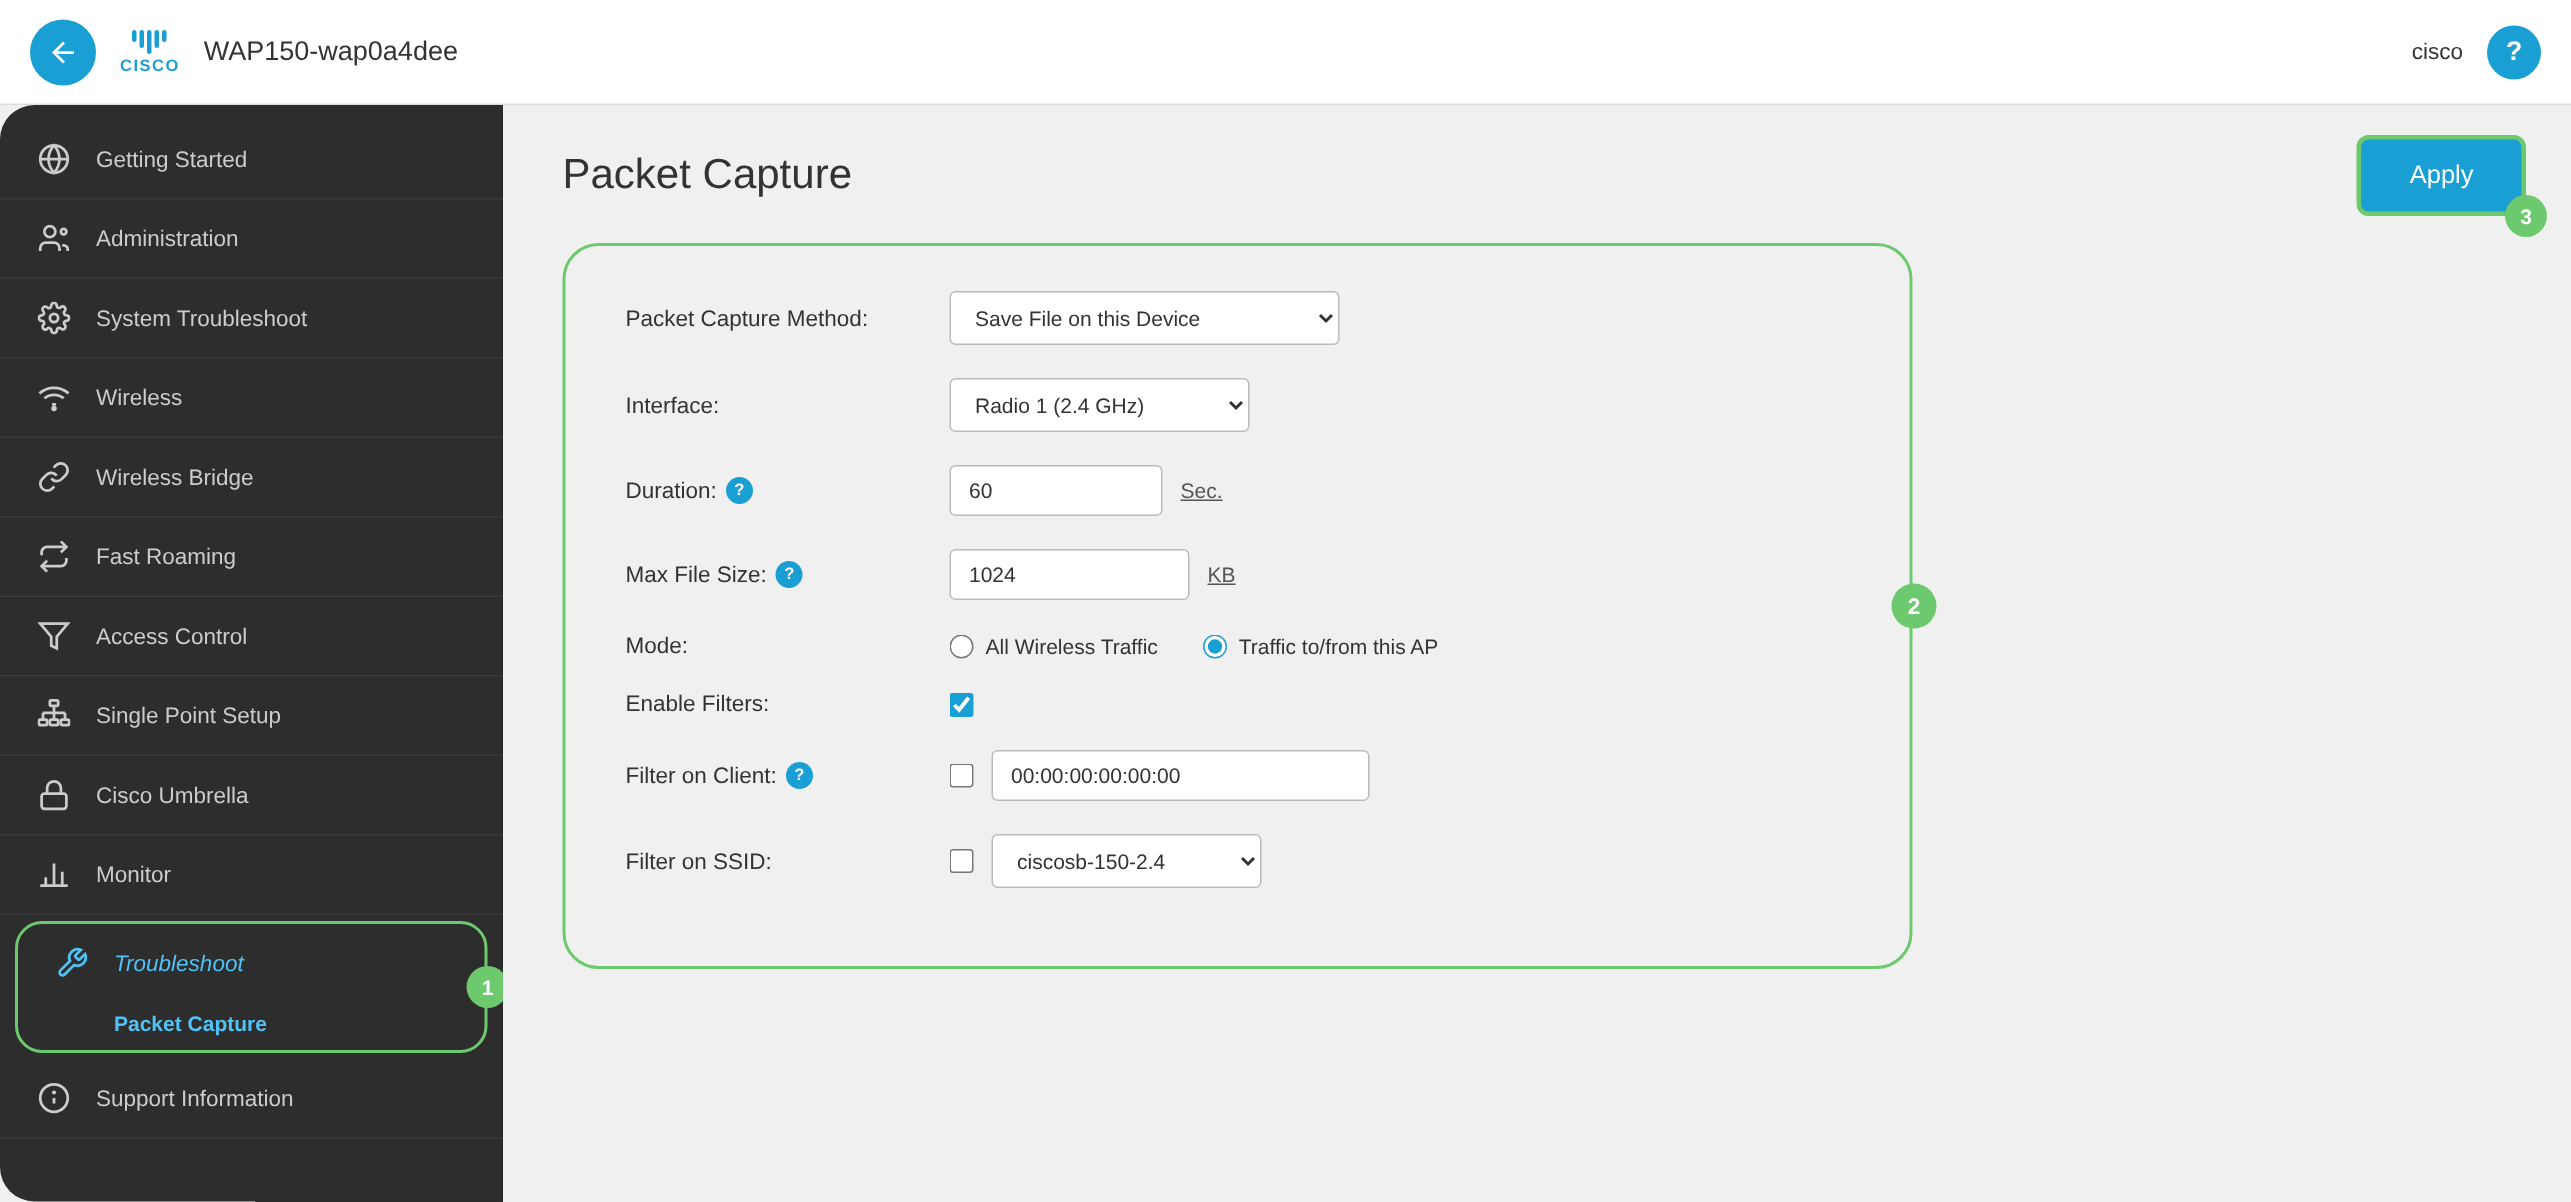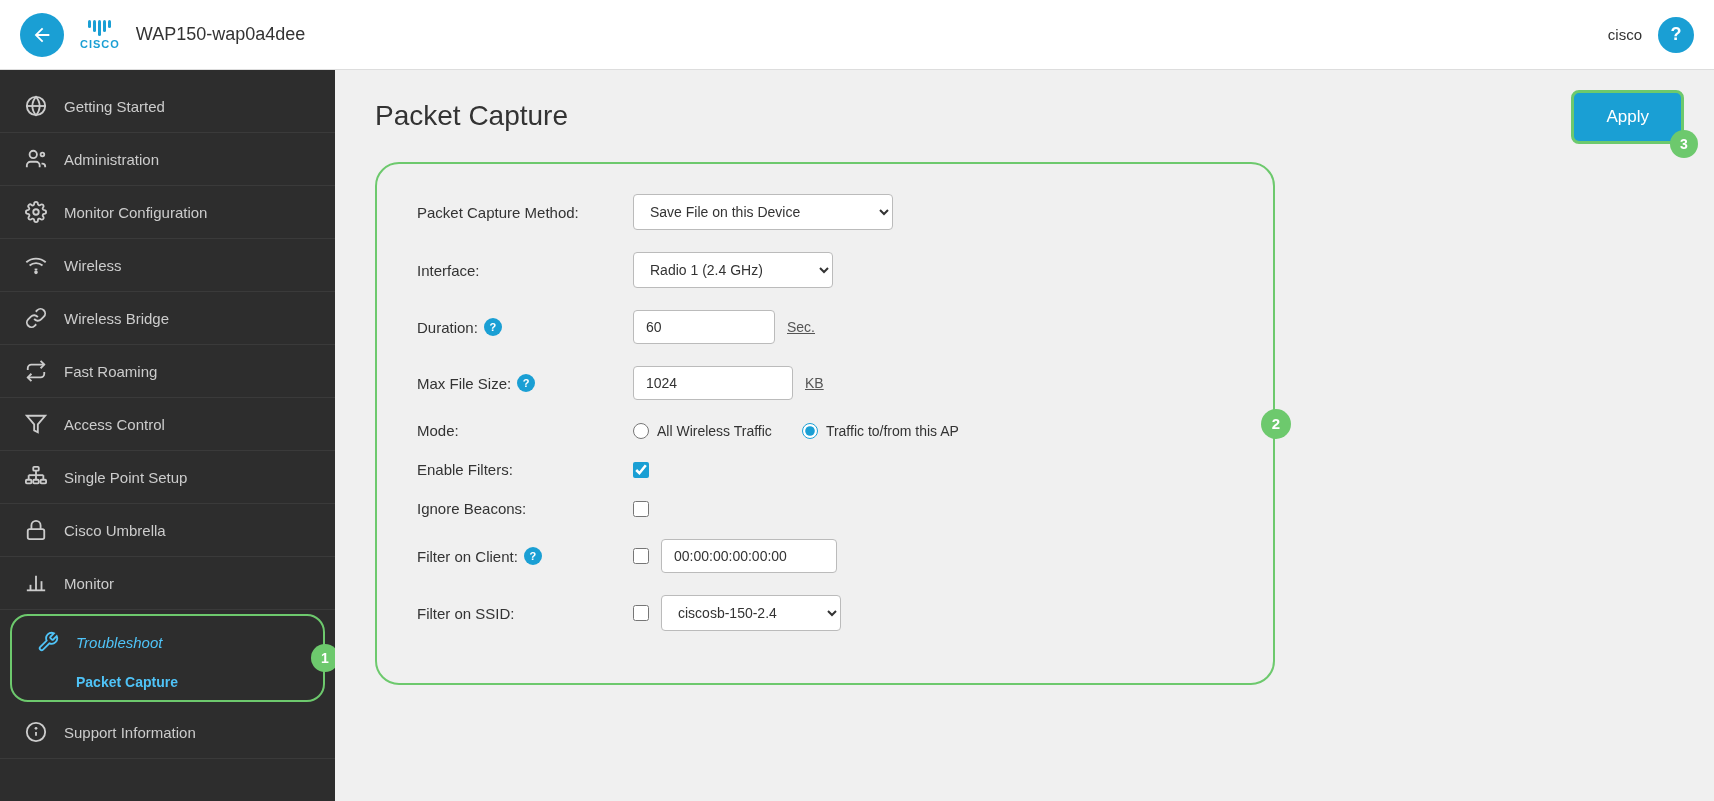--- a/index.html
+++ b/index.html
@@ -40,21 +40,21 @@
     .device-name { font-size: 18px; color: #333; font-weight: 500; margin-left: 4px; }
     .header-right { margin-left: auto; display: flex; align-items: center; gap: 16px; }
     .header-user { font-size: 15px; color: #333; }
     .header-help {
       width: 36px; height: 36px; background: #1a9fd4; border-radius: 50%;
       display: flex; align-items: center; justify-content: center;
       color: white; font-weight: bold; font-size: 18px; cursor: pointer;
     }
 
     
-    .main-layout { display: flex; flex: 1; overflow: hidden; }
+    .main-layout { display: flex; flex: 1; overflow: hidden; border-radius: 23px; }
 
     
     .sidebar {
       width: 335px;
       background: #2d2d2d;
       flex-shrink: 0;
       overflow-y: auto;
       padding: 10px 0;
     }
     .sidebar-item {
@@ -173,21 +173,21 @@
     
     .radio-group { display: flex; align-items: center; gap: 30px; }
     .radio-item { display: flex; align-items: center; gap: 8px; font-size: 14px; color: #333; }
     input[type="radio"] { width: 16px; height: 16px; cursor: pointer; accent-color: #1a9fd4; }
 
     
     input[type="checkbox"] { width: 16px; height: 16px; cursor: pointer; accent-color: #1a9fd4; }
     .checked-blue { accent-color: #1a9fd4; }
 
     
-    .mac-input { width: 176px; background: #eee; }
+    .mac-input { width: 252px; background: #eee; }
 
     
     .ssid-select { width: 180px; }
 
     
     .help-icon {
       width: 18px; height: 18px;
       background: #1a9fd4;
       border-radius: 50%;
       display: inline-flex; align-items: center; justify-content: center;
@@ -248,21 +248,21 @@
       <span>Administration</span>
     </div>
 
     <div class="sidebar-item">
       <span class="sidebar-item-icon">
         <svg width="22" height="22" fill="none" stroke="#ccc" stroke-width="2" viewBox="0 0 24 24">
           <circle cx="12" cy="12" r="3"></circle>
           <path d="M19.4 15a1.65 1.65 0 0 0 .33 1.82l.06.06a2 2 0 1 1-2.83 2.83l-.06-.06a1.65 1.65 0 0 0-1.82-.33 1.65 1.65 0 0 0-1 1.51V21a2 2 0 0 1-4 0v-.09A1.65 1.65 0 0 0 9 19.4a1.65 1.65 0 0 0-1.82.33l-.06.06a2 2 0 1 1-2.83-2.83l.06-.06A1.65 1.65 0 0 0 4.68 15a1.65 1.65 0 0 0-1.51-1H3a2 2 0 0 1 0-4h.09A1.65 1.65 0 0 0 4.6 9a1.65 1.65 0 0 0-.33-1.82l-.06-.06a2 2 0 1 1 2.83-2.83l.06.06A1.65 1.65 0 0 0 9 4.68a1.65 1.65 0 0 0 1-1.51V3a2 2 0 0 1 4 0v.09a1.65 1.65 0 0 0 1 1.51 1.65 1.65 0 0 0 1.82-.33l.06-.06a2 2 0 1 1 2.83 2.83l-.06.06A1.65 1.65 0 0 0 19.4 9a1.65 1.65 0 0 0 1.51 1H21a2 2 0 0 1 0 4h-.09a1.65 1.65 0 0 0-1.51 1z"></path>
         </svg>
       </span>
-      <span>Monitor Configuration</span>
+      <span>System Troubleshoot</span>
     </div>
 
     <div class="sidebar-item">
       <span class="sidebar-item-icon">
         <svg width="22" height="22" fill="none" stroke="#ccc" stroke-width="2" viewBox="0 0 24 24">
           <path d="M1.42 9a16 16 0 0 1 21.16 0"></path>
           <path d="M5 12.55a11 11 0 0 1 14.08 0"></path>
           <path d="M10.54 17.1a6 6 0 0 1 2.92 0"></path>
           <circle cx="12" cy="20" r="1" fill="#ccc"></circle>
         </svg>
@@ -439,26 +439,20 @@
         </div>
       </div>
 
       <div class="form-row">
         <label class="form-label">Enable Filters:</label>
         <div class="form-controls">
           <input type="checkbox" class="checked-blue" checked="" style="">
         </div>
       </div>
 
-      <div class="form-row">
-        <label class="form-label">Ignore Beacons:</label>
-        <div class="form-controls">
-          <input type="checkbox" style="">
-        </div>
-      </div>
 
       <div class="form-row">
         <label class="form-label">
           <span>Filter on Client:</span>
           <span class="help-icon">?</span>
         </label>
         <div class="form-controls">
           <input type="checkbox" style="">
           <input type="text" class="mac-input" value="00:00:00:00:00:00" style="">
         </div>

